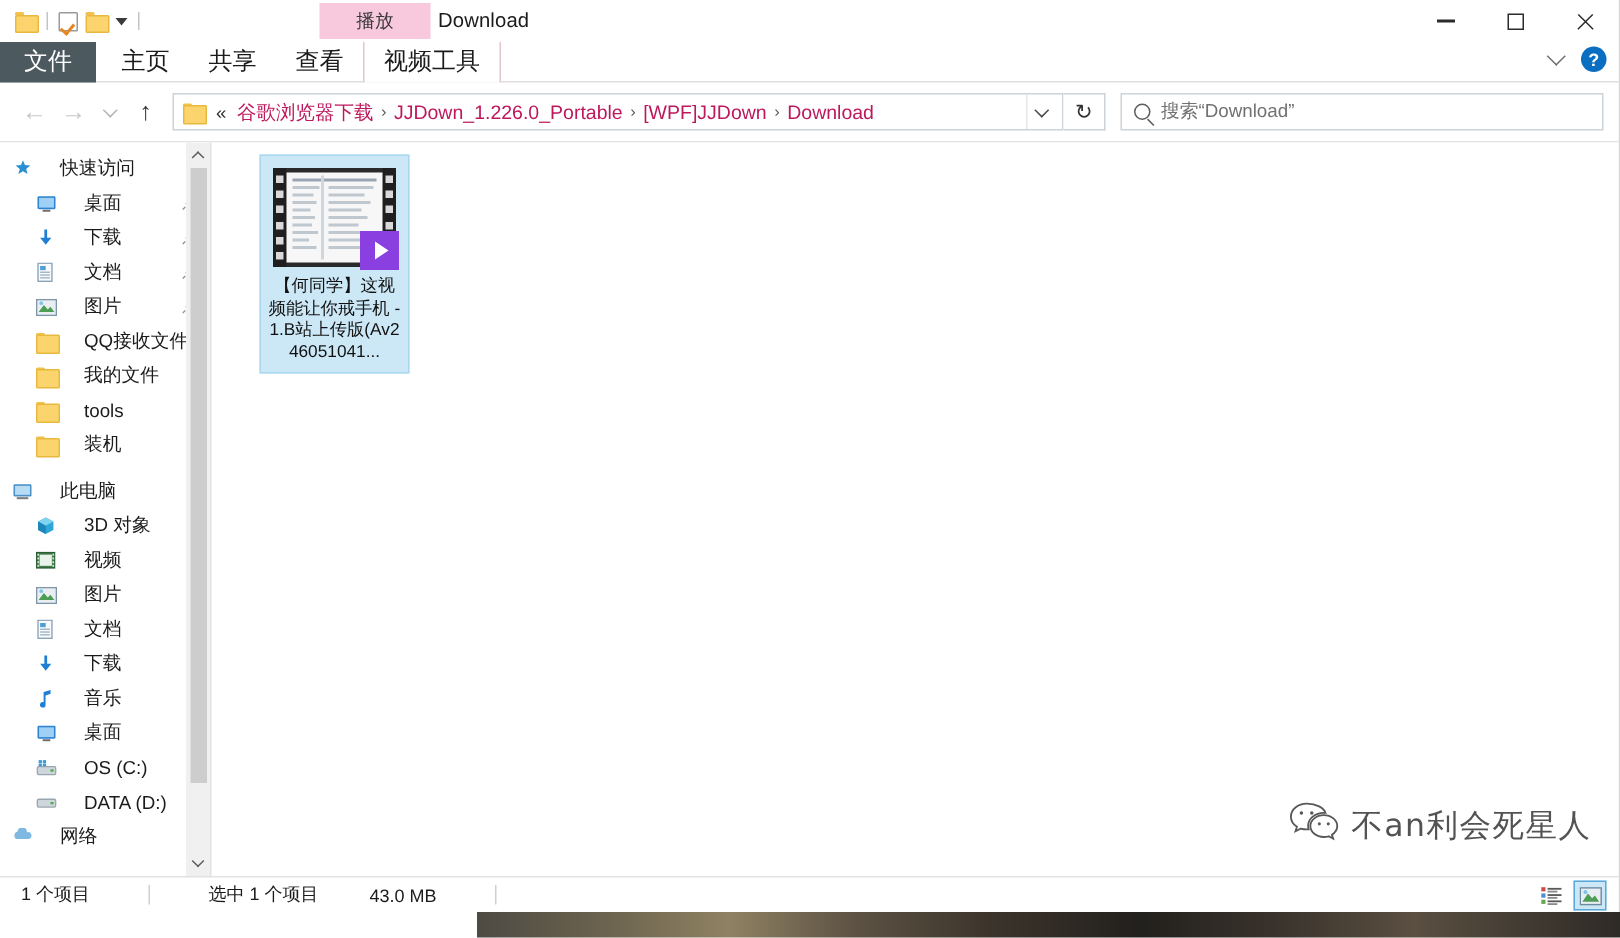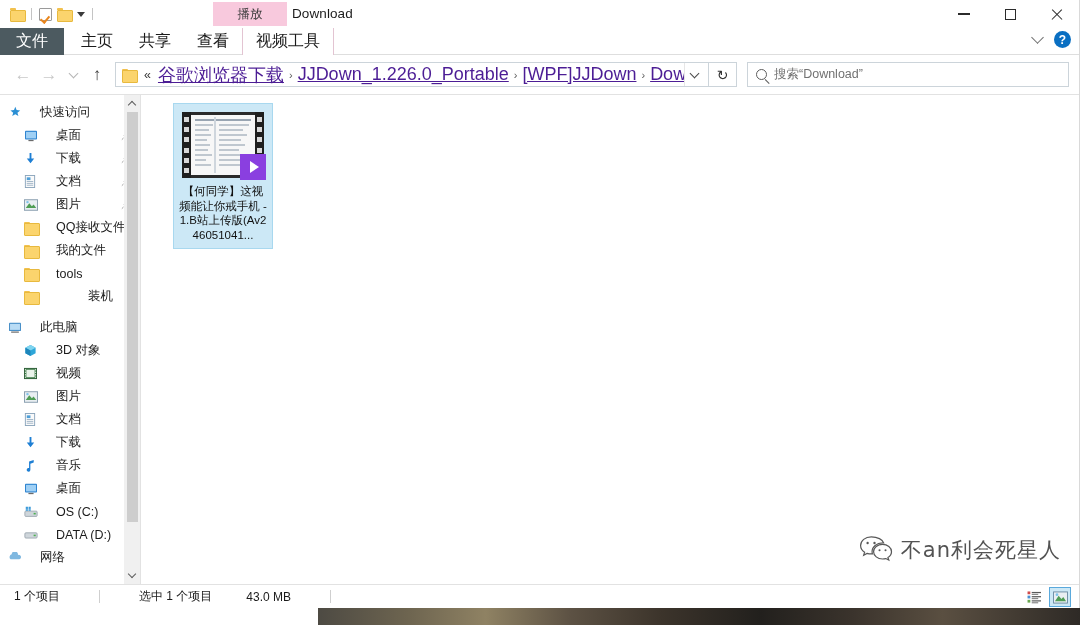--- a/index.html
+++ b/index.html
@@ -138,21 +138,21 @@
     width: 7px; height: 7px; border: solid #b5b5b5; border-width: 0 1.3px 1.3px 0;
     transform: rotate(45deg); margin-top: -3px; display: block;
   }
   .addrbox {
     flex: 1; height: 25px; border: 1px solid #ccd4da; background: #fff;
     display: flex; align-items: center; padding: 0 4px 0 6px; margin-left: 5px;
     min-width: 0;
   }
   .crumbs { display: flex; align-items: center; gap: 0; flex: 1; min-width: 0; overflow: hidden; }
   .crumb {
-    font-size: 18px; color: #4c1d95; padding: 0 4px; white-space: nowrap; text-decoration: underline;
+    font-size: 13px; color: #be185d; padding: 0 4px; white-space: nowrap;
   }
   .crumb-sep {
     font-size: 11px; color: #5a5a5a; padding: 0 1px;
   }
   .crumb-dbl { font-size: 12.5px; color: #333; padding: 0 3px 0 5px; }
   .addr-caret {
     width: 20px; height: 23px; display: flex; align-items: center; justify-content: center;
     border-left: 1px solid #e6e6e6;
   }
   .addr-caret i {
@@ -465,21 +465,21 @@
         <span class="lbl">我的文件</span>
       </div>
 
       <div class="navitem lvl1">
         <span class="ic">
             <span class="folder-ico"></span>
           </span>
         <span class="lbl">tools</span>
       </div>
 
-      <div class="navitem lvl1" style="margin-bottom:8px;gap:32px;">
+      <div class="navitem lvl1" style="margin-bottom:8px;">
         <span class="ic">
             <span class="folder-ico"></span>
           </span>
         <span class="lbl">装机</span>
       </div>
 
       <div class="navitem lvl0">
         <span class="ic">
           <svg width="14" height="12" viewBox="0 0 16 14">
               <rect x="1" y="1" width="14" height="9.5" rx="1" fill="#4a90c8"></rect>

